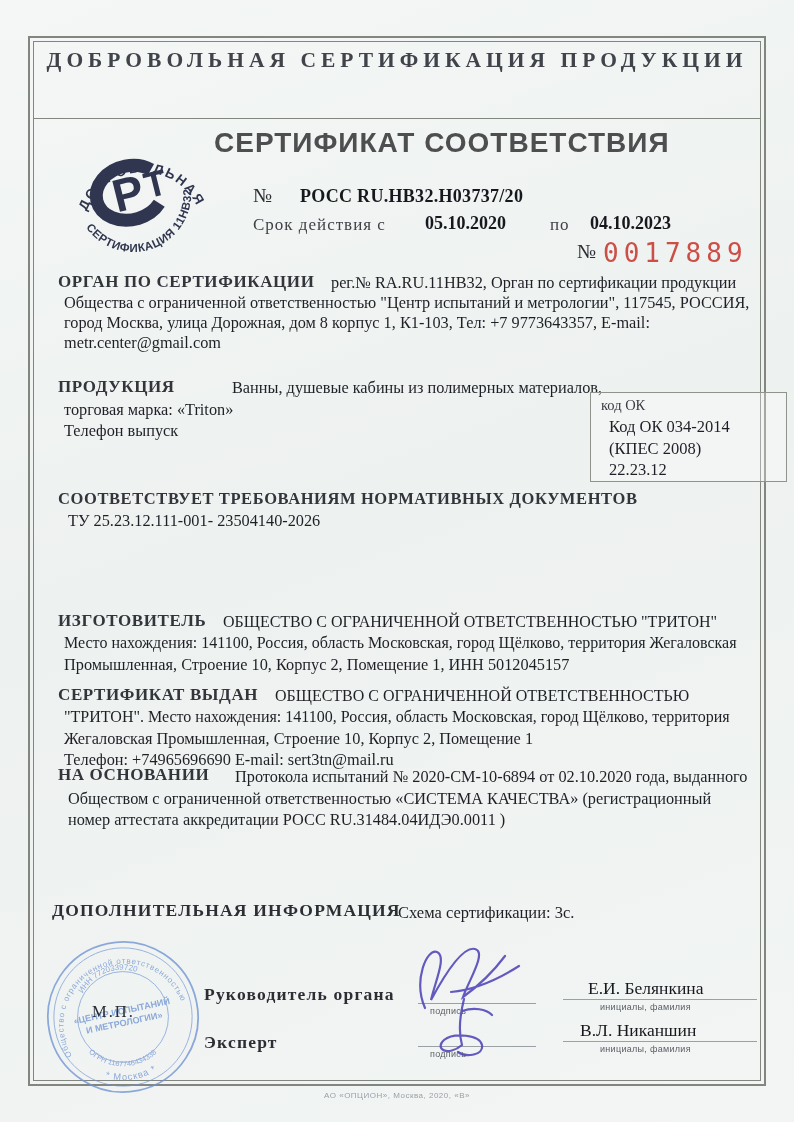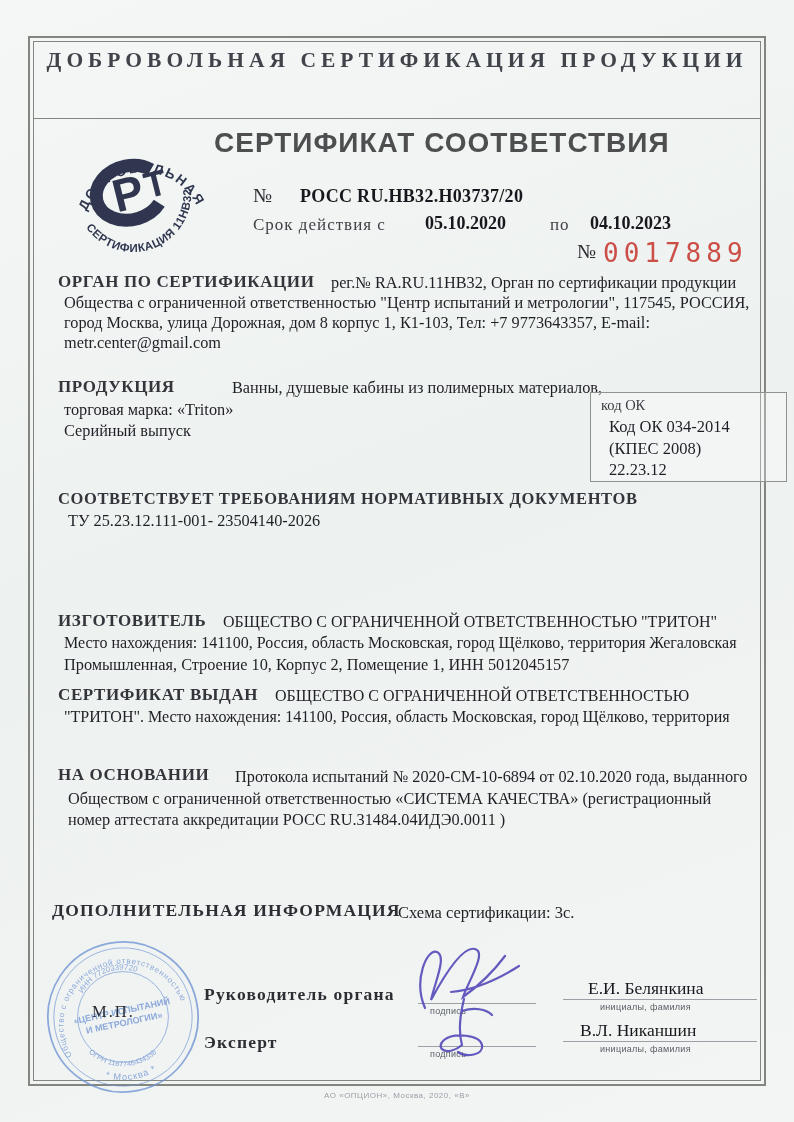--- a/index.html
+++ b/index.html
@@ -81,41 +81,43 @@
 
   <div class="lbl" style="left:58px;top:272px;">ОРГАН ПО СЕРТИФИКАЦИИ</div>
   <div class="txt" style="left:331px;top:273px;">рег.№ RA.RU.11HB32, Орган по сертификации продукции</div>
   <div class="txt" style="left:64px;top:293px;">Общества с ограниченной ответственностью "Центр испытаний и метрологии", 117545, РОССИЯ,</div>
   <div class="txt" style="left:64px;top:313px;">город Москва, улица Дорожная, дом 8 корпус 1,   К1-103, Тел: +7 9773643357, E-mail:</div>
   <div class="txt" style="left:64px;top:333px;">metr.center@gmail.com</div>
 
   <div class="lbl" style="left:58px;top:377px;">ПРОДУКЦИЯ</div>
   <div class="txt" style="left:188px;top:378px;margin-left:44px;">Ванны, душевые кабины из полимерных материалов,</div>
   <div class="txt" style="left:64px;top:400px;">торговая марка: «Triton»</div>
-  <div class="txt" style="left:64px;top:421px;">Серийный выпуск</div>
+  <div class="txt" style="left:64px;top:421px;">Телефон выпуск</div>
 
   <div class="codebox" style="left:590px;top:392px;width:168px;height:88px;">
     <div class="cb-lbl" style="left:10px;top:4px;">код ОК</div>
     <div class="cb-val" style="left:18px;top:24px;">Код ОК 034-2014</div>
     <div class="cb-val" style="left:18px;top:46px;">(КПЕС 2008)</div>
     <div class="cb-val" style="left:18px;top:67px;">22.23.12</div>
   </div>
 
   <div class="lbl" style="left:58px;top:489px;font-size:16.5px;">СООТВЕТСТВУЕТ ТРЕБОВАНИЯМ НОРМАТИВНЫХ ДОКУМЕНТОВ</div>
   <div class="txt" style="left:68px;top:511px;">ТУ 25.23.12.111-001- 23504140-2026</div>
 
 
   <div class="lbl" style="left:58px;top:611px;">ИЗГОТОВИТЕЛЬ</div>
   <div class="caps" style="left:223px;top:613px;">ОБЩЕСТВО С ОГРАНИЧЕННОЙ ОТВЕТСТВЕННОСТЬЮ "ТРИТОН"</div>
   <div class="txt" style="left:64px;top:634px;font-size:16px;">Место нахождения: 141100, Россия, область Московская, город Щёлково, территория Жегаловская</div>
   <div class="txt" style="left:64px;top:655px;">Промышленная, Строение 10, Корпус 2, Помещение 1, ИНН 5012045157</div>
 
   <div class="lbl" style="left:58px;top:685px;">СЕРТИФИКАТ ВЫДАН</div>
   <div class="caps" style="left:275px;top:687px;">ОБЩЕСТВО С ОГРАНИЧЕННОЙ ОТВЕТСТВЕННОСТЬЮ</div>
   <div class="txt" style="left:64px;top:708px;font-size:16px;">"ТРИТОН". Место нахождения: 141100, Россия, область Московская, город Щёлково, территория</div>
+  <div class="txt" style="left:64px;top:729px;">Жегаловская Промышленная, Строение 10, Корпус 2, Помещение 1</div>
+  <div class="txt" style="left:64px;top:750px;">Телефон: +74965696690 E-mail: sert3tn@mail.ru</div>
 
   <div class="lbl" style="left:58px;top:765px;">НА ОСНОВАНИИ</div>
   <div class="txt" style="left:235px;top:767px;">Протокола испытаний № 2020-СМ-10-6894 от 02.10.2020 года, выданного</div>
   <div class="txt" style="left:68px;top:789px;">Обществом с ограниченной ответственностью «СИСТЕМА КАЧЕСТВА» (регистрационный</div>
   <div class="txt" style="left:68px;top:810px;font-family:Liberation Serif, serif;">номер аттестата аккредитации РОСС RU.31484.04ИДЭ0.0011 )</div>
 
   <div class="big-lbl" style="left:52px;top:900px;">ДОПОЛНИТЕЛЬНАЯ ИНФОРМАЦИЯ</div>
   <div class="txt" style="left:398px;top:903px;font-size:16.5px;">Схема сертификации: 3с.</div>
 
   <svg style="left:44px;top:938px;opacity:.78;" width="158" height="158" viewBox="0 0 160 160">

